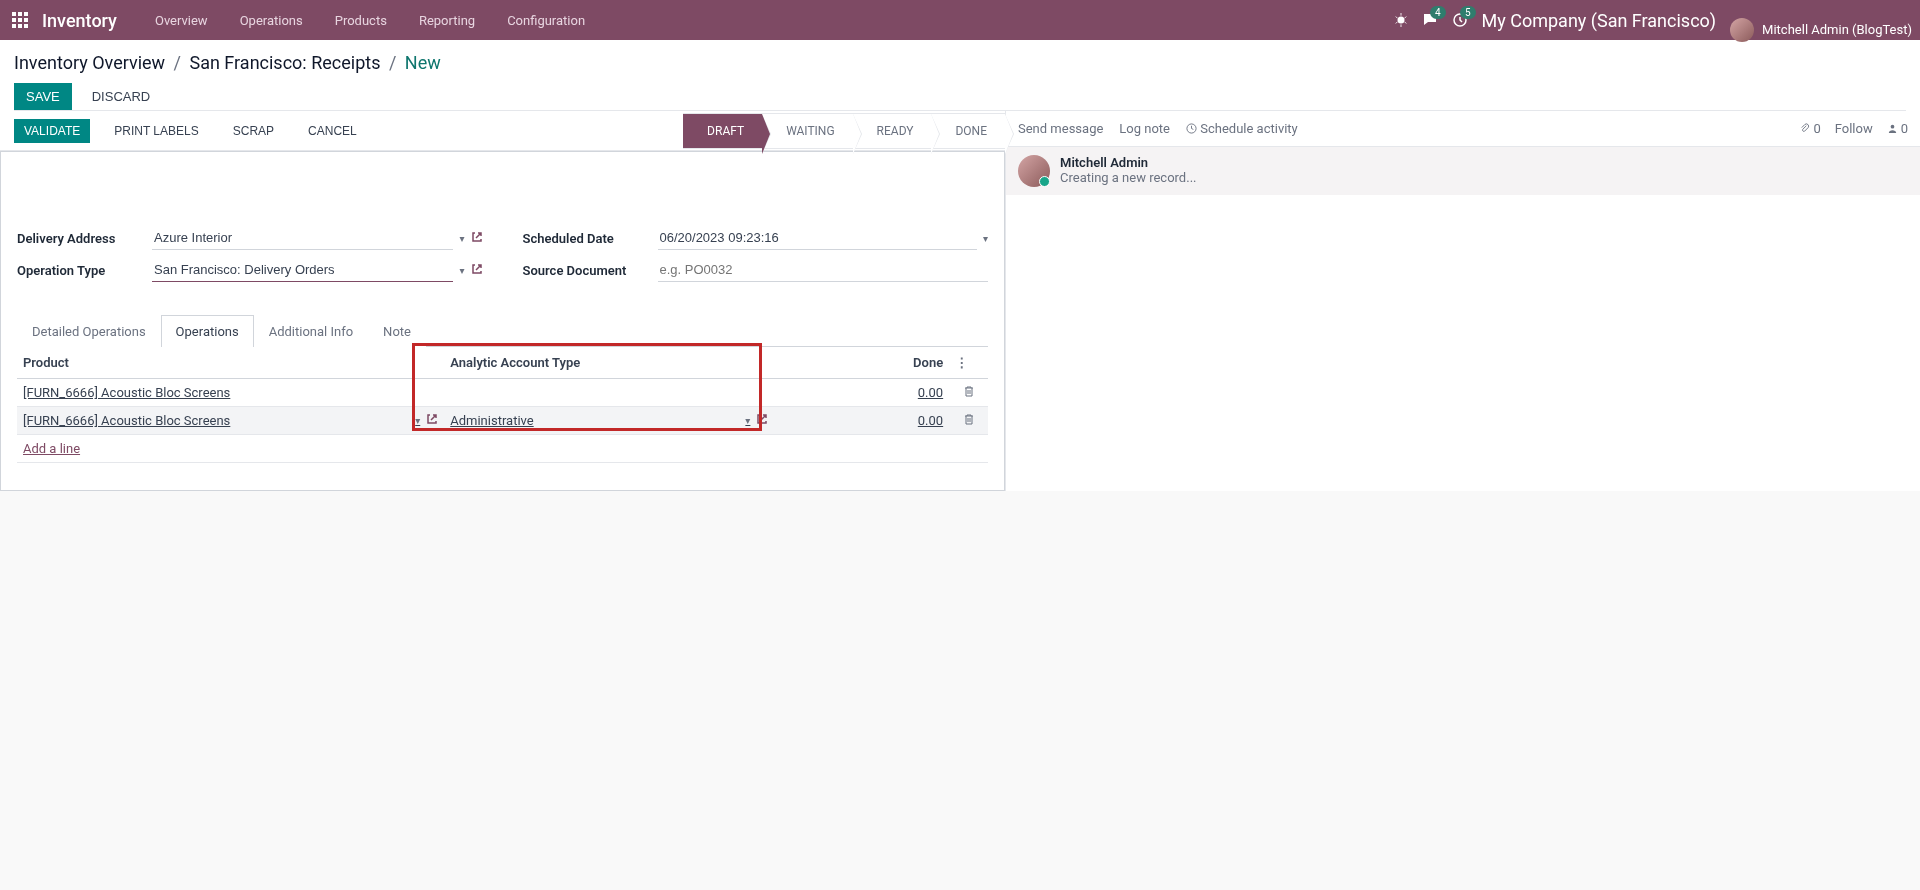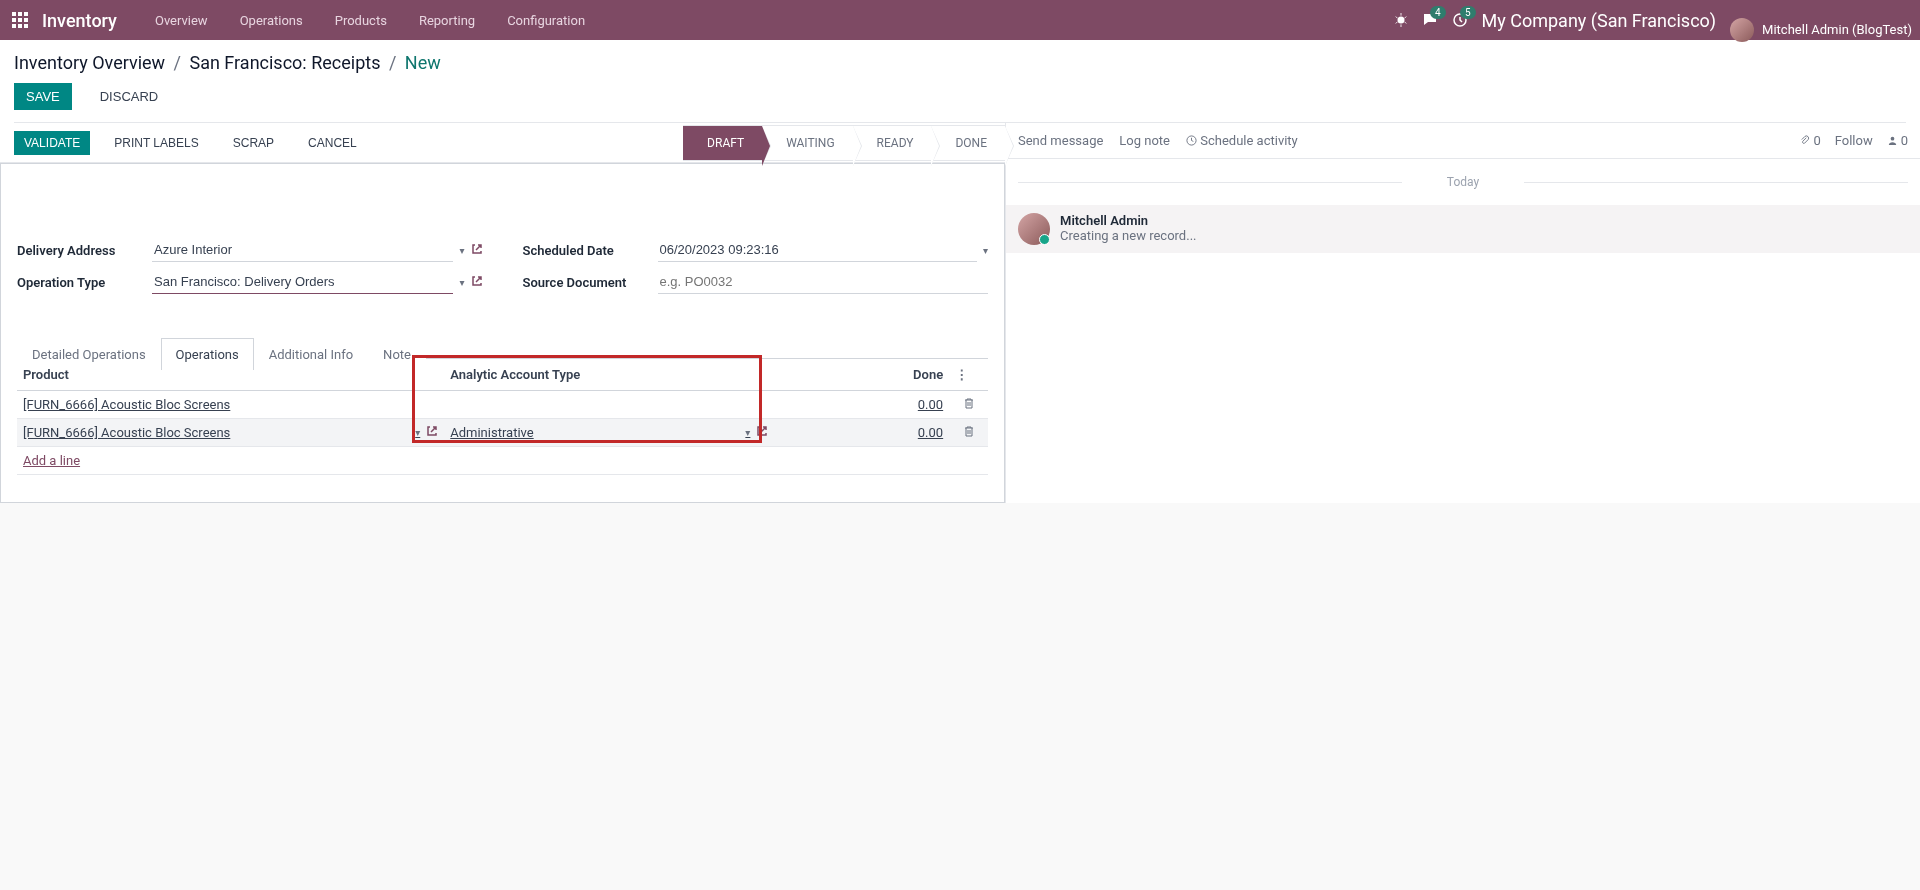--- a/index.html
+++ b/index.html
@@ -18,21 +18,21 @@
 .company-name { font-size: 18px; color: #fff; cursor: pointer; }
 .user-block { display: flex; align-items: center; gap: 8px; cursor: pointer; margin-top: 19px; }
 .avatar { width: 24px; height: 24px; border-radius: 50%; background: linear-gradient(135deg, #d4a5a5, #8b5a5a); }
 
 
 .subheader { background: #fff; padding: 12px 14px 0; }
 .breadcrumb { font-size: 18px; margin-bottom: 10px; }
 .breadcrumb a { color: #0f172a; text-decoration: none; cursor: pointer; }
 .breadcrumb .sep { color: #6b7280; margin: 0 4px; }
 .breadcrumb .current { color: #0f766e; }
-.actions-row { display: flex; gap: 16px; padding-bottom: 12px; border-bottom: 1px solid #e5e7eb; }
+.actions-row { display: flex; gap: 8px; border-bottom: 1px solid #e5e7eb; }
 .btn { padding: 6px 12px; border: none; font-size: 13px; cursor: pointer; text-transform: uppercase; font-weight: 500; }
 .btn-primary { background: #008784; color: #fff; }
 .btn-secondary { background: transparent; color: #374151; }
 
 
 .statusbar-row { display: flex; align-items: center; background: #fff; border-bottom: 1px solid #e5e7eb; height: 40px; padding-left: 14px; }
 .status-actions { display: flex; gap: 14px; }
 .status-btn { padding: 5px 10px; font-size: 12px; border: none; cursor: pointer; text-transform: uppercase; font-weight: 500; }
 .status-btn.primary { background: #008784; color: #fff; }
 .status-btn.link { background: transparent; color: #374151; }
@@ -56,21 +56,21 @@
 .form-label { width: 135px; font-weight: 600; font-size: 13px; color: #1f2937; }
 .form-field { flex: 1; display: flex; align-items: center; gap: 6px; }
 .field-input { flex: 1; border: none; border-bottom: 1px solid #d1d5db; padding: 4px 2px; font-size: 13px; color: #374151; background: transparent; }
 .field-input.editing { border-bottom: 1px solid #7e4a64; }
 .dropdown-caret { color: #6b7280; font-size: 10px; cursor: pointer; }
 .ext-link { color: #7e4a64; cursor: pointer; font-size: 12px; }
 .placeholder-text { color: #9ca3af; }
 
 
 .tabs { display: flex; border-bottom: 1px solid #d1d5db; margin-top: 24px; }
-.tab { padding: 8px 14px; border: 1px solid transparent; border-bottom: none; cursor: pointer; color: #6b7280; position: relative; top: 12px; background: #fff; }
+.tab { padding: 8px 14px; border: 1px solid transparent; border-bottom: none; cursor: pointer; color: #6b7280; position: relative; top: 1px; background: #fff; }
 .tab.active { border-color: #d1d5db; color: #374151; background: #fff; }
 
 
 .ops-table { width: 100%; border-collapse: collapse; }
 .ops-table th { text-align: left; padding: 8px 6px; font-weight: 600; border-bottom: 1px solid #d1d5db; font-size: 13px; }
 .ops-table th.right { text-align: right; }
 .ops-table td { padding: 6px; border-bottom: 1px solid #e5e7eb; font-size: 13px; vertical-align: middle; text-decoration: underline; }
 .ops-table td.right { text-align: right; }
 .row-editing { background: #f3f4f6; }
 .add-line { color: #7e4a64; cursor: pointer; padding: 6px; }
@@ -321,21 +321,20 @@
         <span class="chatter-action">Follow</span>
         <span class="follower-count">
           <svg width="11" height="11" viewBox="0 0 12 12" fill="#6b7280">
               <circle cx="6" cy="4" r="2"></circle>
               <path d="M2 11c0-2 2-3 4-3s4 1 4 3z"></path>
             </svg>
           <span>0</span>
         </span>
       </div>
     </div>
-    <div class="today-sep">Today</div>
     <div class="log-entry">
       <div class="log-avatar"></div>
       <div class="log-body">
         <div class="author">Mitchell Admin</div>
         <div class="msg">Creating a new record...</div>
       </div>
     </div>
   </div>
 </div>
 

